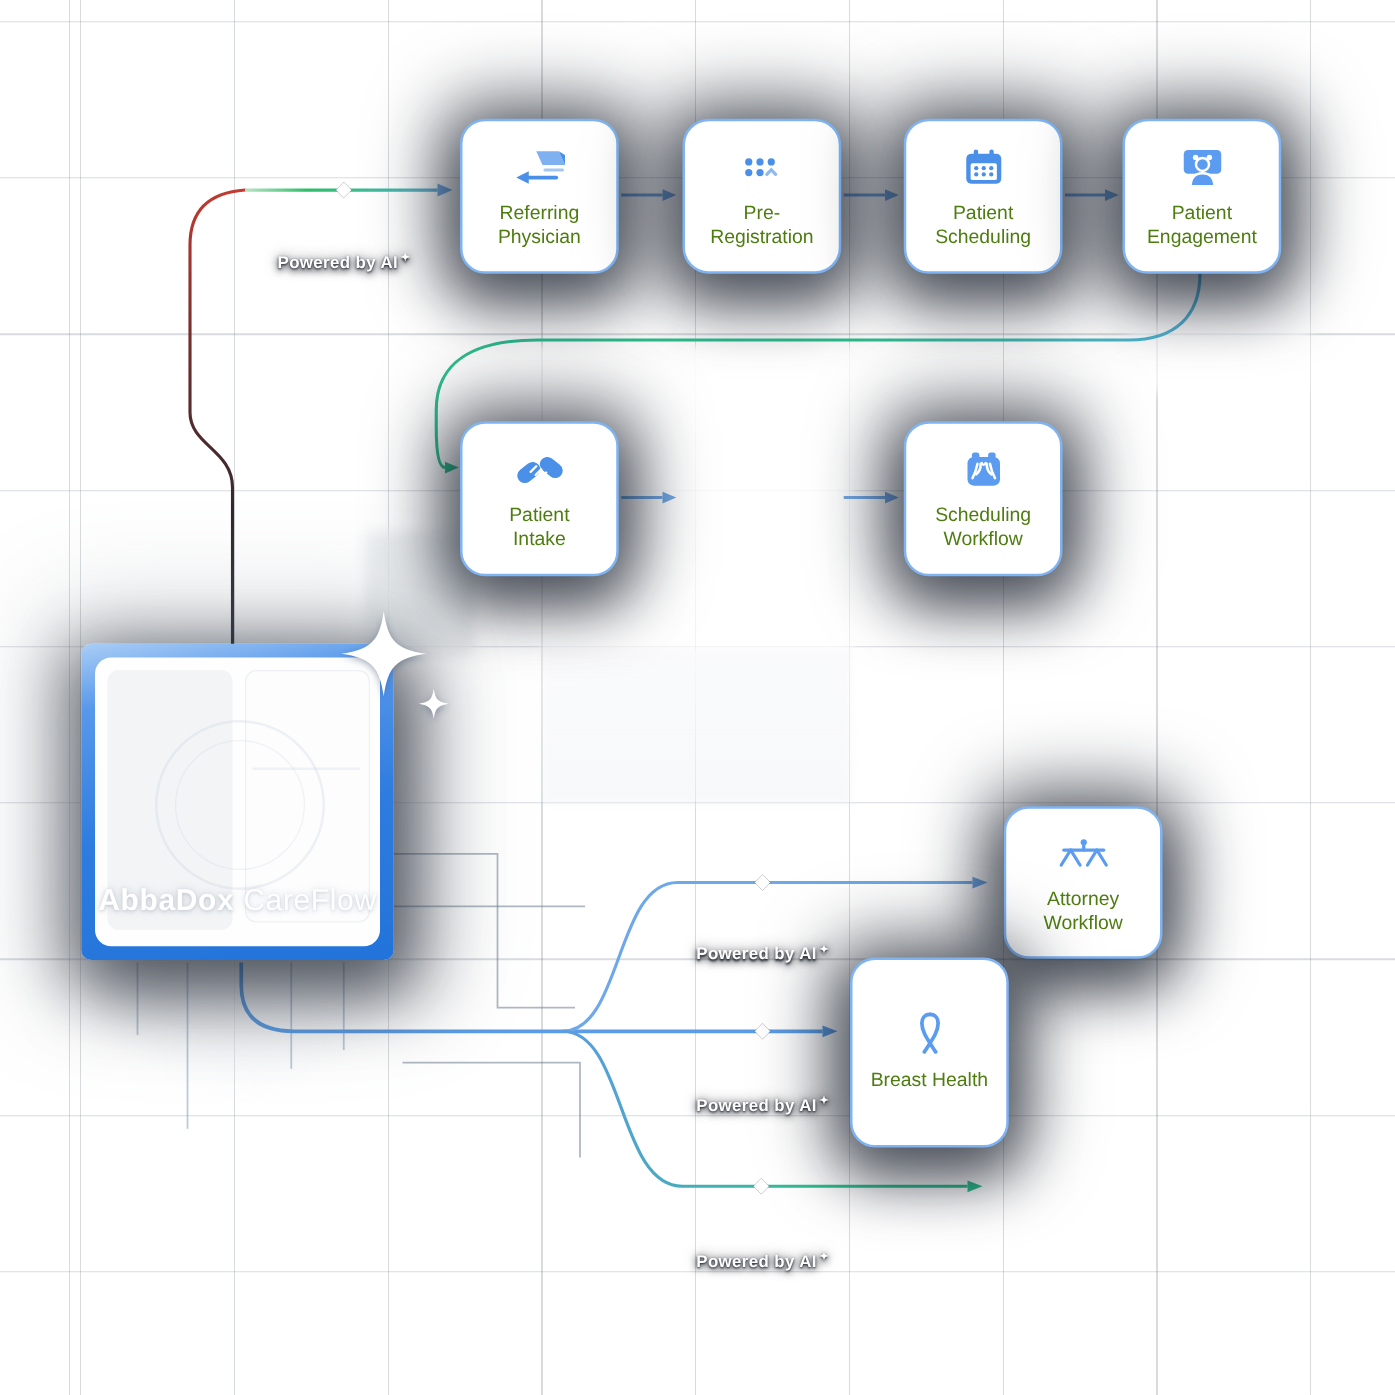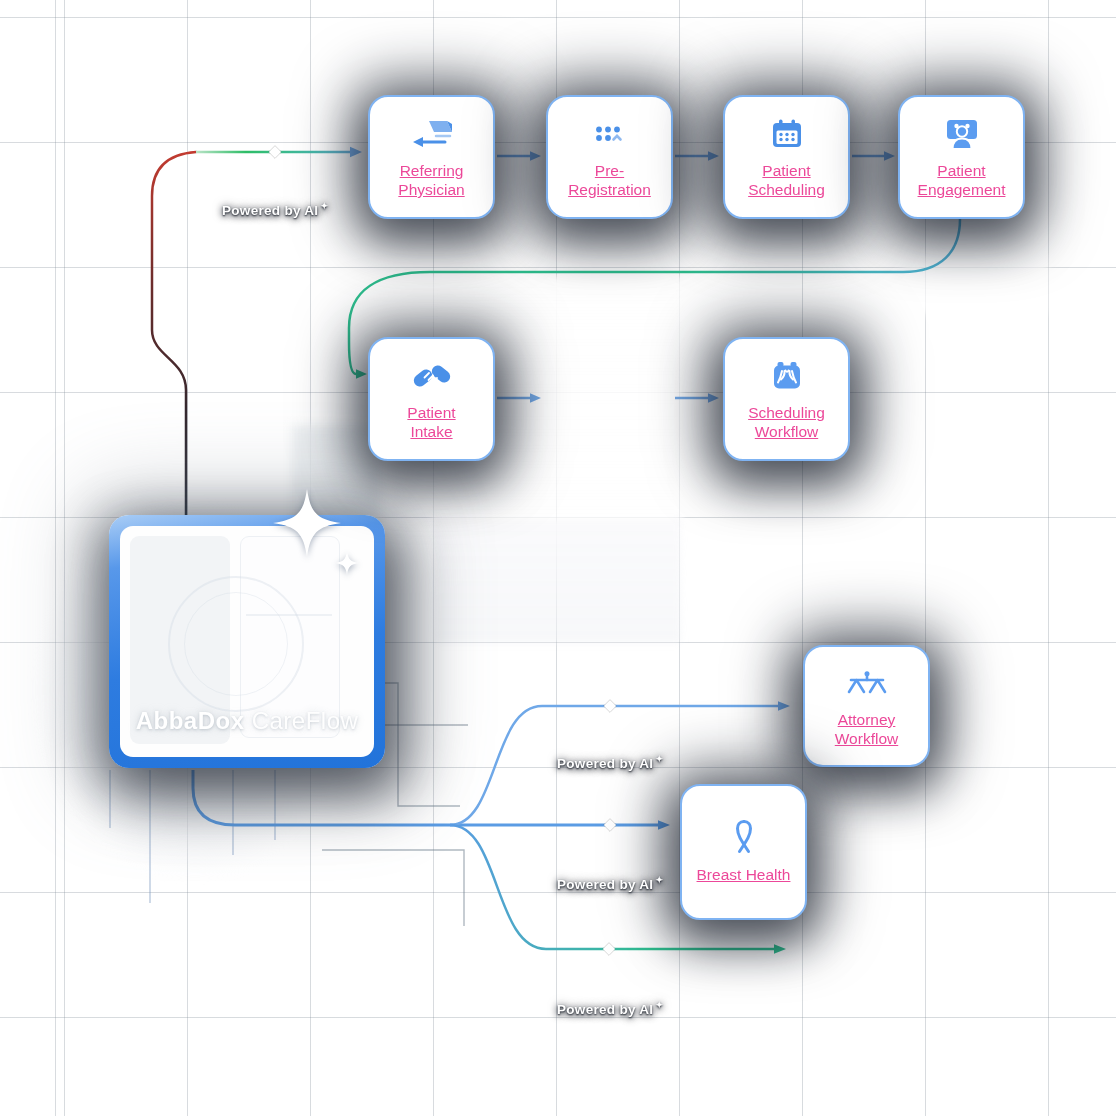--- a/index.html
+++ b/index.html
@@ -26,41 +26,40 @@
     box-shadow:0 0 55px 18px rgba(15,22,34,.55),0 18px 45px 6px rgba(14,20,32,.5);
   }
   #card-referring-physician{left:368px;top:95px;}
   #card-pre-registration{left:546px;top:95px;border-radius:21px;}
   #card-patient-scheduling{left:723px;top:95px;}
   #card-patient-engagement{left:898px;top:95px;}
   #card-patient-intake{left:368px;top:337px;}
   #card-technologist{left:546px;top:337px;}
   #card-radiologist-reporting{left:723px;top:337px;}
   #card-attorney-workflow{left:803px;top:645px;height:122px;}
-  #card-breast-health{left:680px;top:784px;height:136px;}
+  #card-breast-health{left:680px;top:766px;height:152px;}
   #card-lung-health{left:803px;top:888px;height:122px;}
   .icon{display:flex;align-items:center;justify-content:center;height:38px;}
-  .lbl{font-size:15.5px;color:#ec4899;text-align:center;line-height:1.24;text-decoration:underline;}
+  .lbl{font-size:15.5px;color:#4d7c0f;text-align:center;line-height:1.24;}
   .lbl span{display:block;}
   .ai-label{
     position:absolute;z-index:6;color:#fff;font-weight:bold;font-size:13.5px;letter-spacing:.3px;white-space:nowrap;
     text-shadow:0 1px 2px rgba(8,14,24,.95),0 2px 6px rgba(8,14,24,.8),0 0 10px rgba(8,14,24,.55);
     margin-top:44px;
   }
   #ai-top{left:222px;top:157px;}
   #ai-attorney{left:557px;top:710px;}
   #ai-breast{left:557px;top:831px;}
   #ai-lung{left:557px;top:956px;}
   .spark{font-size:9px;vertical-align:super;margin-left:2px;}
   .main-box{
-    position:absolute;left:65px;top:515px;width:276px;height:253px;border-radius:20px;box-sizing:border-box;
+    position:absolute;left:65px;top:515px;width:250px;height:253px;border-radius:8px;box-sizing:border-box;
     background:linear-gradient(170deg,#a9cdf6 0%,#5898ea 18%,#2e7ce0 55%,#2273da 100%);
     padding:11px;z-index:3;
     box-shadow:16px 22px 55px 8px rgba(15,22,34,.5),-8px 10px 45px 10px rgba(15,22,34,.3),0 0 80px 30px rgba(120,130,142,.3);
-    margin-left:44px;
   }
   .mb-inner{position:relative;width:100%;height:100%;background:#fefefe;border-radius:13px;overflow:hidden;}
   .ghost-left{position:absolute;left:10px;top:10px;width:100px;height:208px;background:#f2f4f6;border-radius:9px;}
   .ghost-right{position:absolute;left:120px;top:10px;width:98px;height:200px;background:#fdfdfe;border:1px solid #edf0f4;border-radius:9px;}
   .ghost-divider{position:absolute;left:126px;top:88px;width:86px;height:2px;background:#eef1f5;}
   .watermark{position:absolute;left:48px;top:50px;width:132px;height:132px;border:2px solid rgba(206,216,226,.35);border-radius:50%;}
   .watermark::after{content:"";position:absolute;inset:14px;border:1.5px solid rgba(206,216,226,.3);border-radius:50%;}
   .brand{position:absolute;left:0;right:0;bottom:22px;text-align:center;font-size:24px;color:#fff;letter-spacing:.5px;
     text-shadow:0 1px 3px rgba(165,175,185,.6),0 0 8px rgba(165,175,185,.4);}
   .b1{font-weight:700;}

